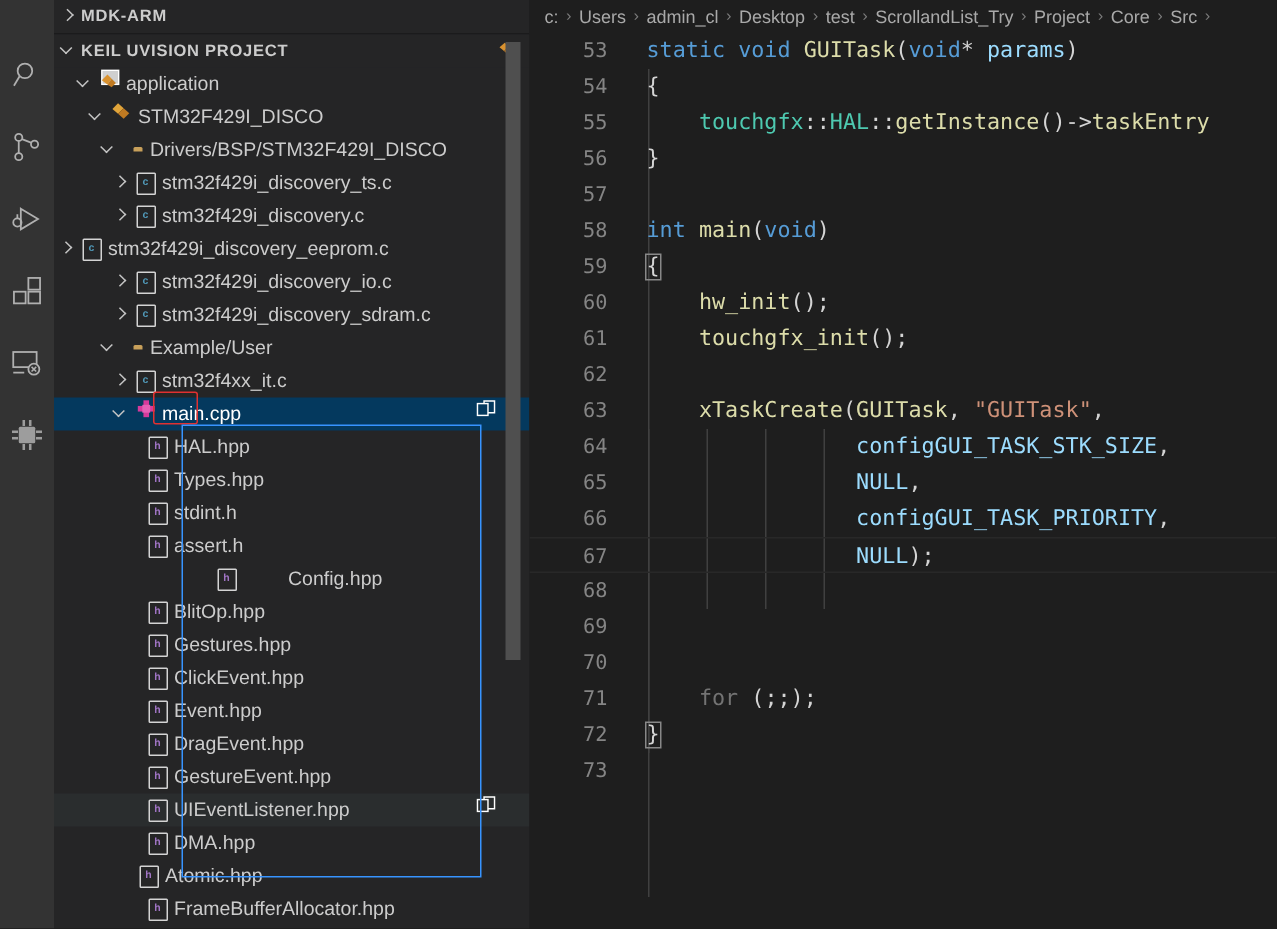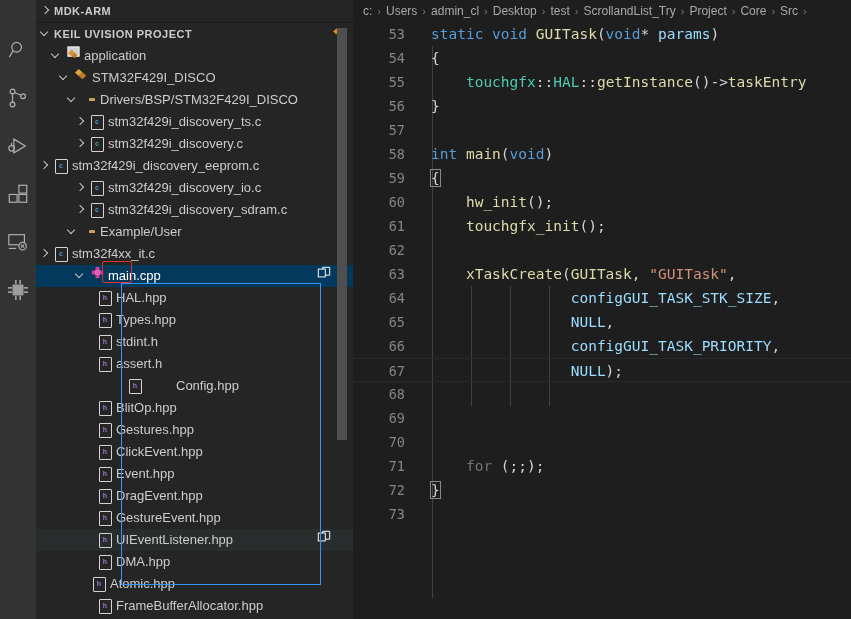--- a/index.html
+++ b/index.html
@@ -341,21 +341,21 @@
         </div>
         <div class="row" style="padding-left: 28px;">
           <span class="tw">
             <span class="chev down"></span>
           </span>
           <span class="ico">
             <span><span class="folder"></span></span>
           </span>
           <span class="lbl">Example/User</span>
         </div>
-        <div class="row" style="">
+        <div class="row" style="padding-left: 36px;">
           <span class="tw">
             <span class="chev"></span>
           </span>
           <span class="ico">
             <span>
               <span class="fi c">
                 <span class="page"></span>
                 <span class="ltr">c</span>
               </span>
             </span>
@@ -424,21 +424,21 @@
           <span class="ico">
             <span>
               <span class="fi h">
                 <span class="page"></span>
                 <span class="ltr">h</span>
               </span>
             </span>
           </span>
           <span class="lbl">assert.h</span>
         </div>
-        <div class="row" style="padding-left: 44px; gap: 30px;">
+        <div class="row" style="padding-left: 60px; gap: 30px;">
           <span class="tw"></span>
           <span class="ico">
             <span>
               <span class="fi h">
                 <span class="page"></span>
                 <span class="ltr">h</span>
               </span>
             </span>
           </span>
           <span class="lbl">Config.hpp</span>

